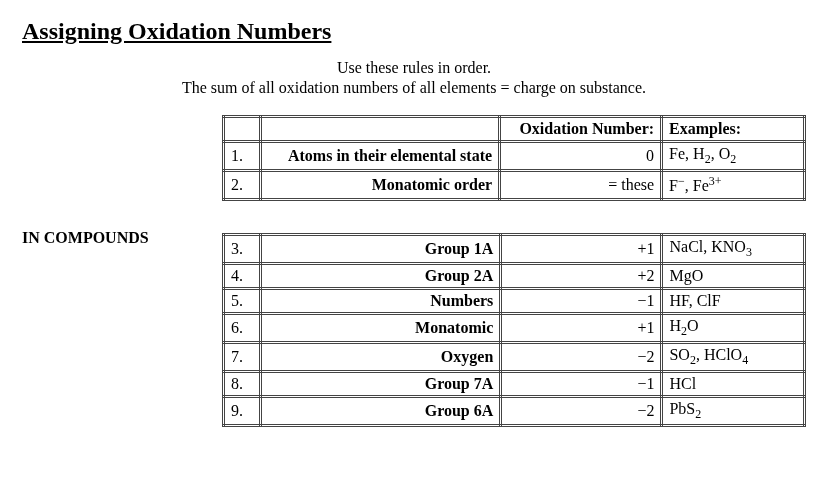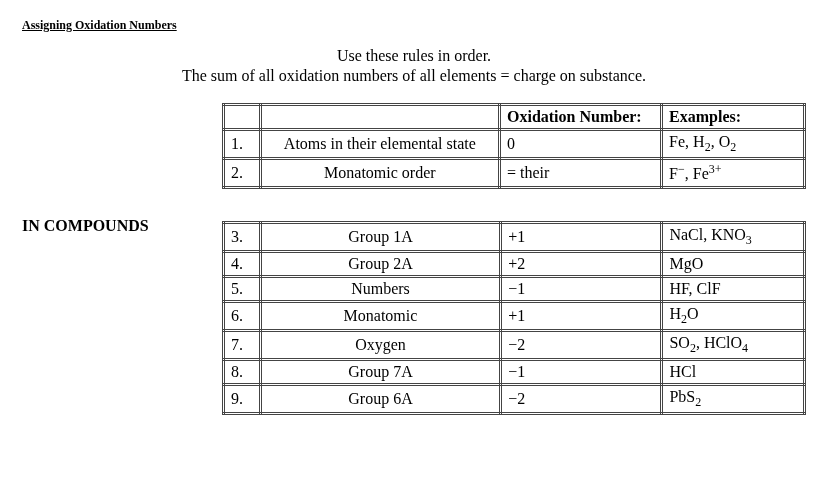--- a/index.html
+++ b/index.html
@@ -8,21 +8,21 @@
     color: #000;
     background: #fff;
     margin: 0;
     padding: 18px 22px;
     width: 828px;
     box-sizing: border-box;
   }
   .title {
     font-weight: bold;
     text-decoration: underline;
-    font-size: 12px;
+    font-size: 24px;
     margin-bottom: 14px;
   }
   .intro-line {
     margin-bottom: 2px;
     text-align: center;
   }
   .tables-wrap {
     margin-left: 200px;
     margin-top: 18px;
   }
@@ -38,26 +38,26 @@
   th {
     font-weight: bold;
     text-align: center;
   }
   .col-num {
     width: 22px;
     text-align: left;
   }
   .col-desc {
     width: 230px;
-    text-align: center;
-    font-weight: normal;
+    text-align: right;
+    font-weight: bold;
   }
   .col-ox {
     width: 150px;
-    text-align: left;
+    text-align: right;
   }
   .col-ex {
     width: 130px;
     text-align: left;
   }
   .section-label {
     font-weight: bold;
     margin-top: 28px;
     margin-bottom: 6px;
   }
@@ -95,21 +95,21 @@
       <tbody id="tbody1">
         <tr>
           <td class="col-num">1.</td>
           <td class="col-desc">Atoms in their elemental state</td>
           <td class="col-ox">0</td>
           <td class="col-ex">Fe, H<sub>2</sub>, O<sub>2</sub></td>
         </tr>
         <tr>
           <td class="col-num">2.</td>
           <td class="col-desc">Monatomic order</td>
-          <td class="col-ox">= their</td>
+          <td class="col-ox">= these</td>
           <td class="col-ex">F<sup>−</sup>, Fe<sup>3+</sup></td>
         </tr>
       </tbody>
   </table>
 </div>
 
 <div class="section-label">IN COMPOUNDS</div>
 
 <div class="table2-wrap">
   <table>

